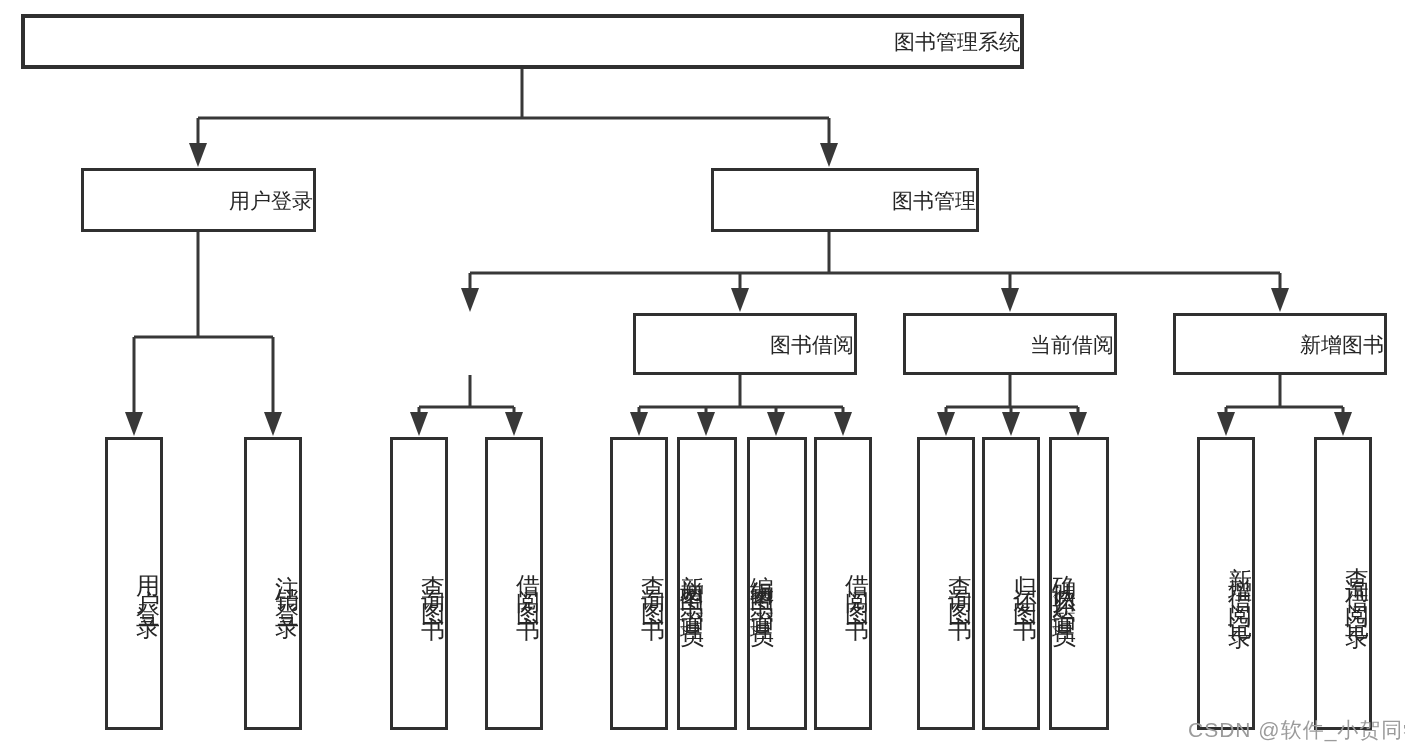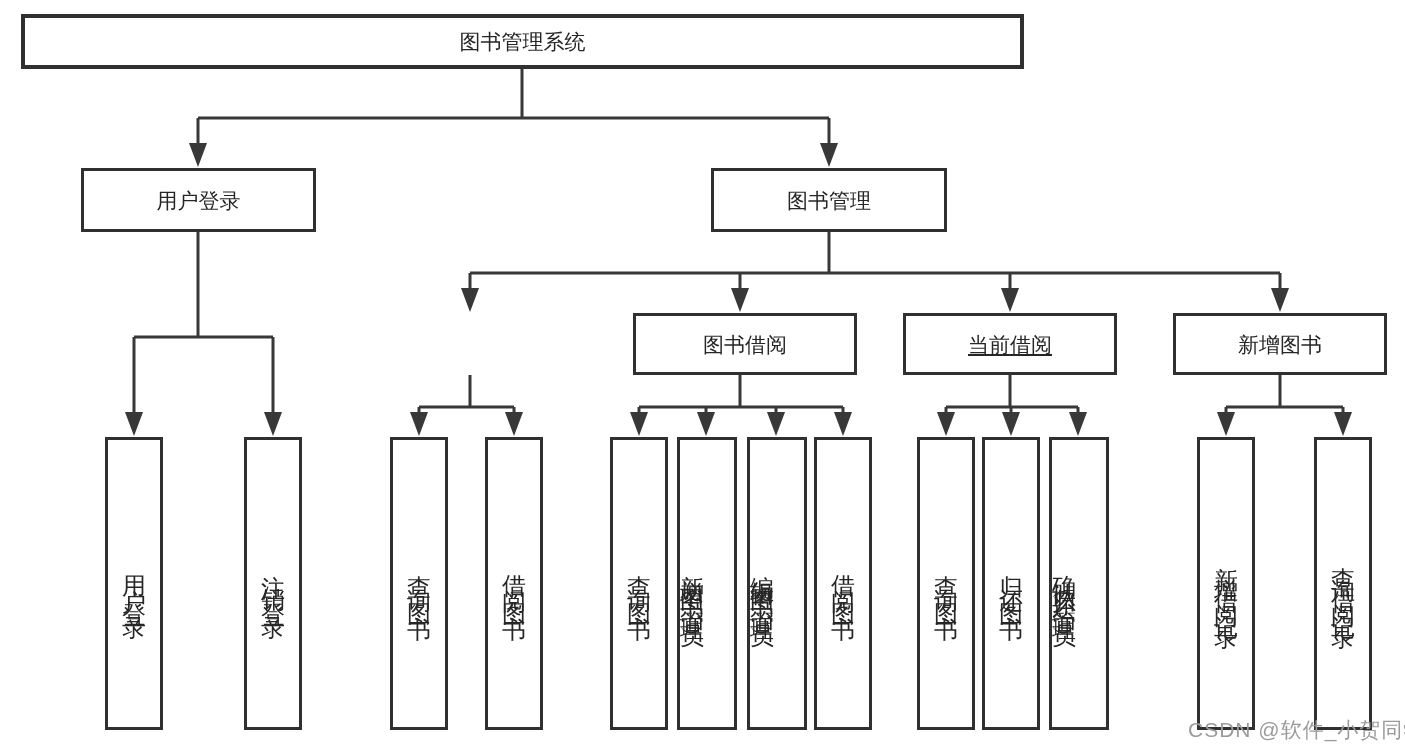--- a/index.html
+++ b/index.html
@@ -38,21 +38,21 @@
   .connectors polygon {
     fill: var(--line);
     stroke: none;
   }
   .node {
     position: absolute;
     background: #fff;
     border: 3px solid var(--border);
     display: flex;
     align-items: center;
-    justify-content: center;
+    justify-content: flex-end;
   }
   .node-label {
     font-size: 21px;
     line-height: 1;
     color: var(--text);
     white-space: nowrap;
   }
   .root-box { border-width: 4px; }
   .leaf {
     top: 437px;
@@ -128,28 +128,28 @@
     </g>
   </svg>
 
   <div class="node root-box" style="left:21px; top:14px; width:1003px; height:55px;">
     <span class="node-label">图书管理系统</span>
   </div>
 
   <div class="node" style="left:81px; top:168px; width:235px; height:64px;">
     <span class="node-label">用户登录</span>
   </div>
-  <div class="node" style="left:711px; top:168px; width:236px; height:64px;">
+  <div class="node" style="left:711px; top:168px; width:268px; height:64px;">
     <span class="node-label">图书管理</span>
   </div>
 
   <div class="node" style="left:633px; top:313px; width:224px; height:62px;">
     <span class="node-label">图书借阅</span>
   </div>
-  <div class="node" style="left:903px; top:313px; width:214px; height:62px;text-decoration:underline;">
+  <div class="node" style="left:903px; top:313px; width:214px; height:62px;">
     <span class="node-label">当前借阅</span>
   </div>
   <div class="node" style="left:1173px; top:313px; width:214px; height:62px;">
     <span class="node-label">新增图书</span>
   </div>
 
   <div class="node leaf" style="left:105px;">
     <span class="vtext">用户登录</span>
   </div>
   <div class="node leaf" style="left:244px;">

